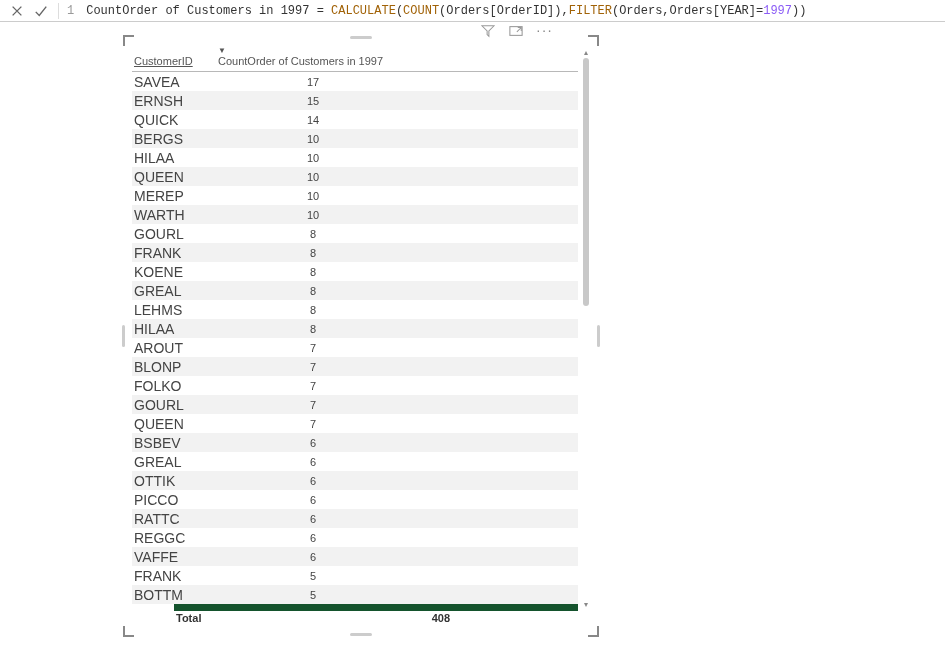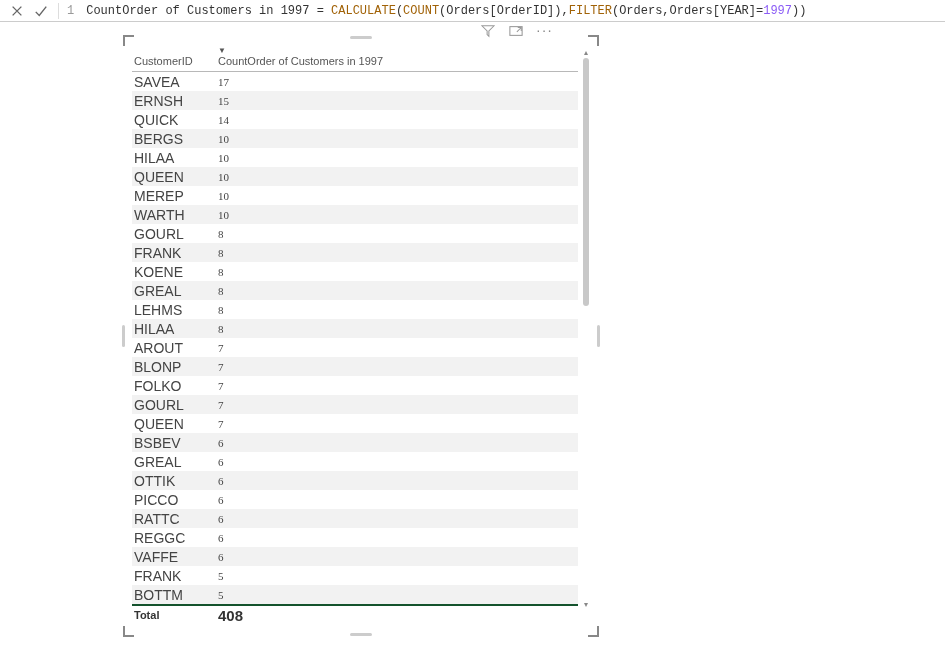--- a/index.html
+++ b/index.html
@@ -105,20 +105,21 @@
     display: flex;
     align-items: flex-end;
     border-bottom: 1px solid #b8b8b8;
     padding: 4px 0 4px 0;
   }
   .thead .col1 {
     width: 86px;
     font-size: 11px;
     color: #555;
     padding-left: 2px;
+    text-decoration: underline;
   }
   .thead .col2 {
     width: 200px;
     font-size: 11px;
     color: #555;
     position: relative;
   }
   .sort-indicator {
     font-size: 8px;
     color: #555;
@@ -137,35 +138,35 @@
   }
   .row:nth-child(even) { background: #f2f2f2; }
   .row .c1 {
     width: 86px;
     padding-left: 2px;
     font-size: 14px;
     color: #444;
   }
   .row .c2 {
     width: 200px;
-    text-align: left;
+    text-align: center;
     padding-right: 10px;
     font-size: 11px;
     color: #444;
-    font-family: Liberation Serif, serif;
   }
   .tfoot {
     display: flex;
-    border-top: 2px solid #14532d;
+    border-top: 7px solid #14532d;
     align-items: center;
     height: 20px;
     font-weight: bold;
+    margin-left: 42px;
   }
   .tfoot .c1 { width: 86px; padding-left: 2px; font-size: 11px; }
-  .tfoot .c2 { width: 200px; text-align: left; padding-right: 10px; font-size: 15px; }
+  .tfoot .c2 { width: 200px; text-align: right; padding-right: 10px; font-size: 11px; }
 
   .scrollbar {
     position: absolute;
     top: 10px;
     right: 6px;
     width: 8px;
     bottom: 26px;
     background: transparent;
   }
   .scroll-arrow {

